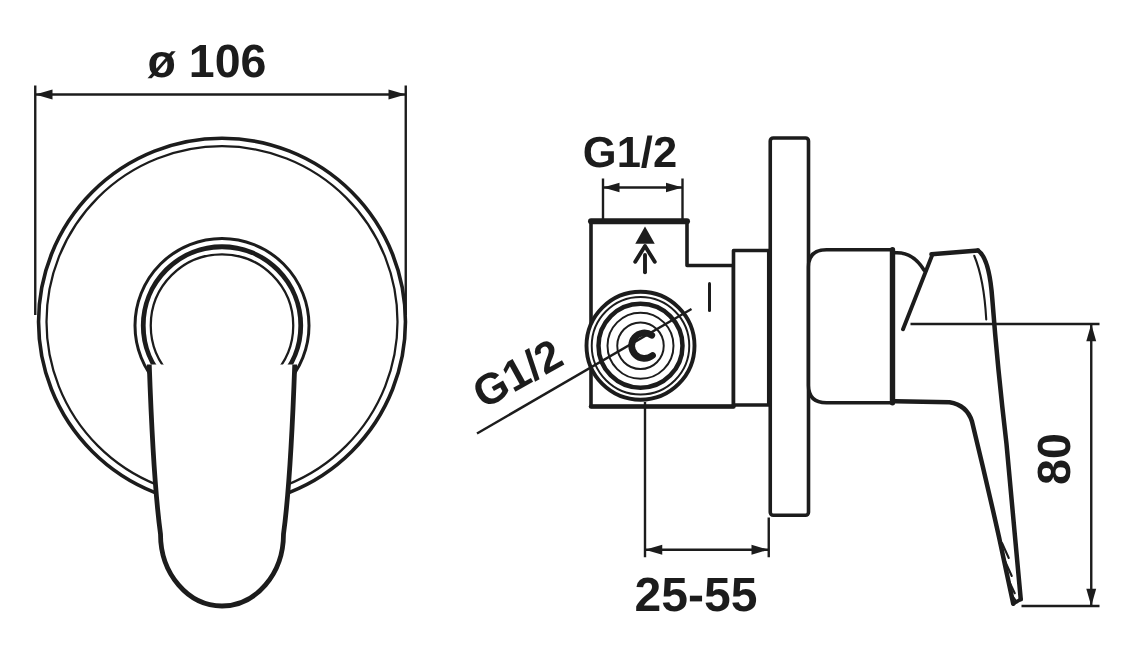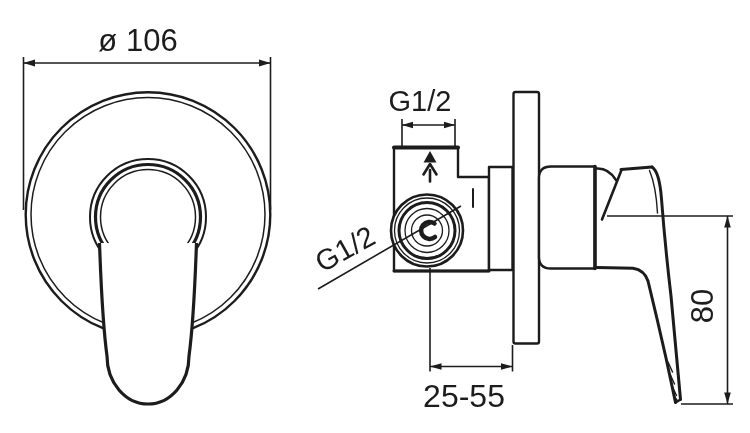--- a/index.html
+++ b/index.html
@@ -3,21 +3,21 @@
 <meta charset="utf-8">
 <style>
   html,body{margin:0;padding:0;}
   body{
     --line:#1c1c1c;
     --bg:#ffffff;
     background:var(--bg);
     width:750px;height:433px;overflow:hidden;
     font-family:"Liberation Sans",sans-serif;
   }
-  .stage{position:relative;width:750px;height:433px;background:var(--bg);}
+  .stage{position:relative;width:750px;height:433px;background:var(--bg);font-weight:bold;}
   svg{display:block;}
   
   .o{stroke:var(--line);fill:none;stroke-linecap:round;stroke-linejoin:round;}
   
   .w{stroke:var(--line);fill:var(--bg);stroke-linejoin:round;}
   
   .f{fill:var(--line);stroke:none;}
   
   .d{stroke:var(--line);fill:none;stroke-width:1.6;}
   

